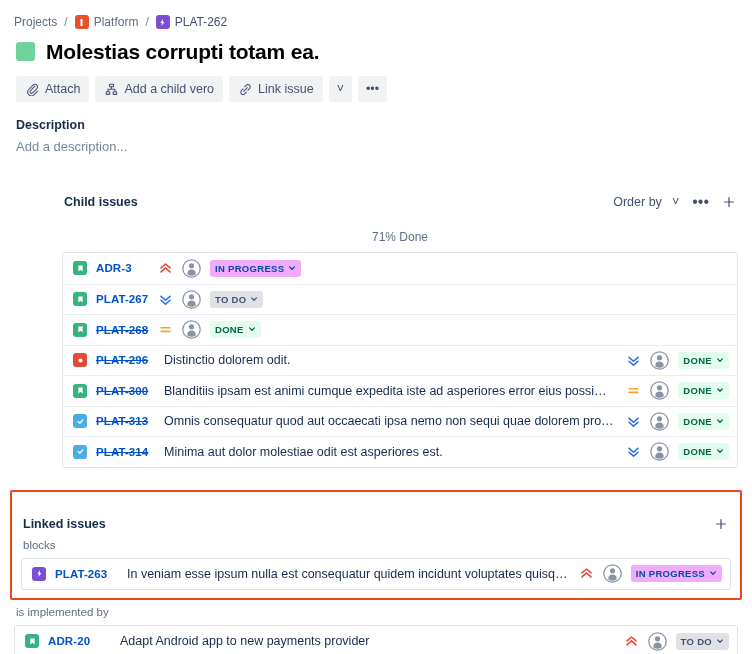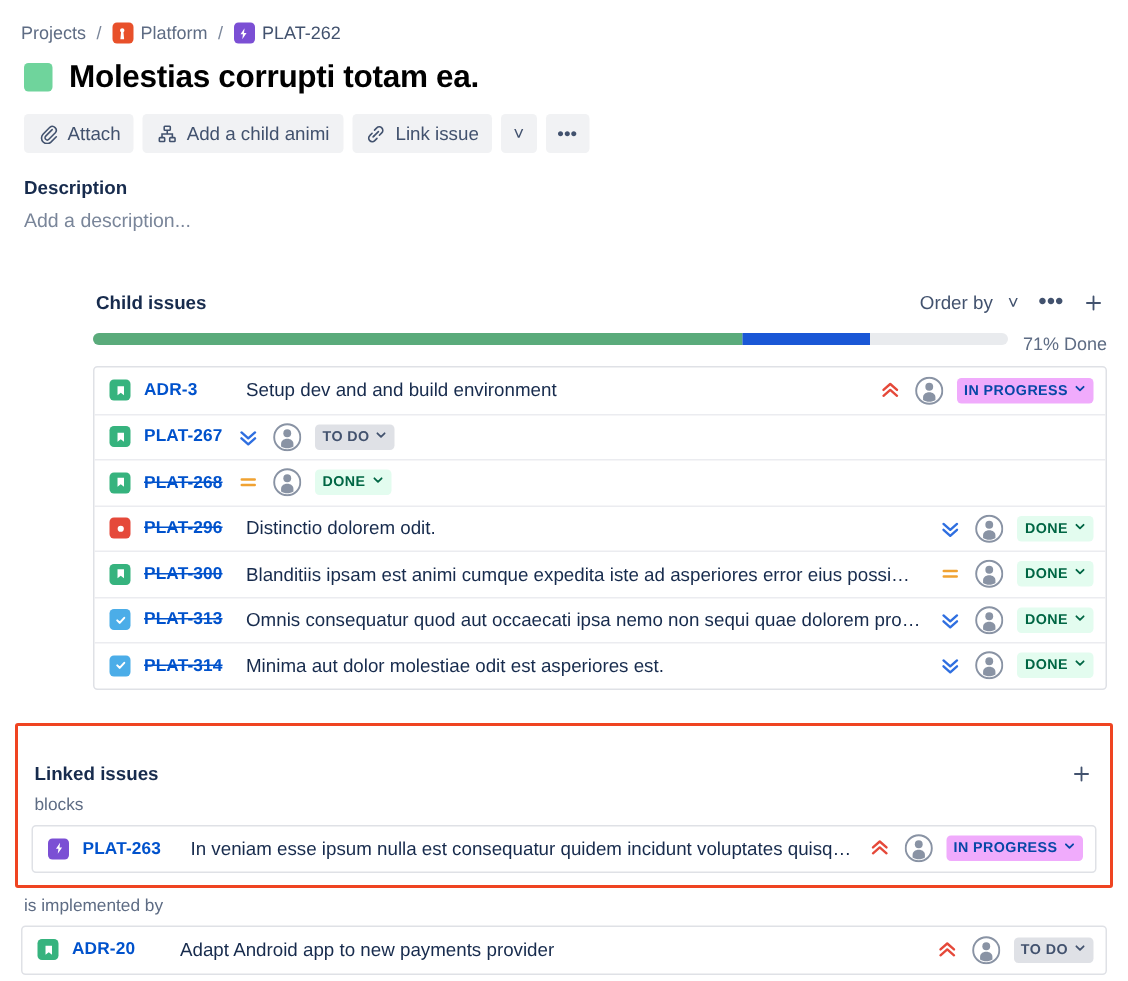--- a/index.html
+++ b/index.html
@@ -104,21 +104,21 @@
     height: 20px;
   }
   .ci-title { font-size: 12.5px; font-weight: 700; color: #172b4d; }
   .ci-actions { margin-left: auto; display: flex; align-items: center; gap: 13px; }
   .orderby {
     font-size: 12.5px; color: #42526e; cursor: pointer;
     display: inline-flex; align-items: center; gap: 10px;
   }
   .mini-ico { color: #42526e; cursor: pointer; display: inline-flex; align-items: center; justify-content: center; }
 
-  .prog-row { display: flex; align-items: flex-start; gap: 10px; padding: 10px 14px 0 14px; }
+  .prog-row { display: flex; align-items: center; padding: 10px 14px 0 14px; flex-direction: column; }
   .progbar {
     flex: 1 1 auto; height: 8px;
     border-radius: 4px; overflow: hidden;
     background: #e9ebee;
     display: flex;
   }
   .seg-done { background: #5aab7b; }
   .seg-prog { background: #1a57d6; }
   .prog-label { font-size: 12px; color: #5e6c84; white-space: nowrap; }
 
@@ -249,21 +249,21 @@
 
   <button class="tb-btn">
     <span class="tb-icon">
       <svg width="13" height="13" viewBox="0 0 16 16" fill="none" stroke="#42526e" stroke-width="1.3">
           <rect x="5.5" y="1.5" width="5" height="3.2" rx=".6"></rect>
           <rect x="1.5" y="10.8" width="4.4" height="3.2" rx=".6"></rect>
           <rect x="10" y="10.8" width="4.4" height="3.2" rx=".6"></rect>
           <path d="M8 4.7v3.1M3.7 10.8V7.8h8.5v3"></path>
         </svg>
     </span>
-    <span>Add a child animi</span>
+    <span>Add a child vero</span>
   </button>
 
   <button class="tb-btn">
     <span class="tb-icon">
       <svg width="13" height="13" viewBox="0 0 16 16" fill="none" stroke="#42526e" stroke-width="1.3" stroke-linecap="round">
           <path d="M6.6 9.4a2.8 2.8 0 000 0M7 4.6l1.8-1.8a2.9 2.9 0 114.1 4.1L11 8.8M9 11.4l-1.8 1.8a2.9 2.9 0 11-4.1-4.1L5 7.2"></path>
           <path d="M5.8 10.2l4.4-4.4"></path>
         </svg>
     </span>
     <span>Link issue</span>
@@ -307,21 +307,20 @@
   </div>
 
   <div class="issue-list" id="child-issue-list">
       <div class="issue-row">
         <span class="icon-sq ic-story ir-type">
           <svg width="9" height="9" viewBox="0 0 10 10">
             <path d="M2.6 1.6h4.8v6.8L5 6.4 2.6 8.4V1.6z" fill="#fff"></path>
           </svg>
         </span>
         <span class="ir-key">ADR-3</span>
-        <span class="ir-sum">Setup dev and and build environment</span>
         <span class="ir-right">
           <span class="prio">
             <svg width="15" height="15" viewBox="0 0 16 16" fill="none" stroke="#e5493a" stroke-width="1.7" stroke-linecap="round" stroke-linejoin="round">
               <path d="M3.2 7.4L8 3.2l4.8 4.2"></path>
               <path d="M3.2 11.6L8 7.4l4.8 4.2"></path>
             </svg>
           </span>
           <span class="avatar"><svg width="19" height="19" viewBox="0 0 24 24">
               <circle cx="12" cy="12" r="11" fill="none" stroke="#8993a4" stroke-width="1.6"></circle>
               <circle cx="12" cy="8.6" r="3.3" fill="#8993a4"></circle>

